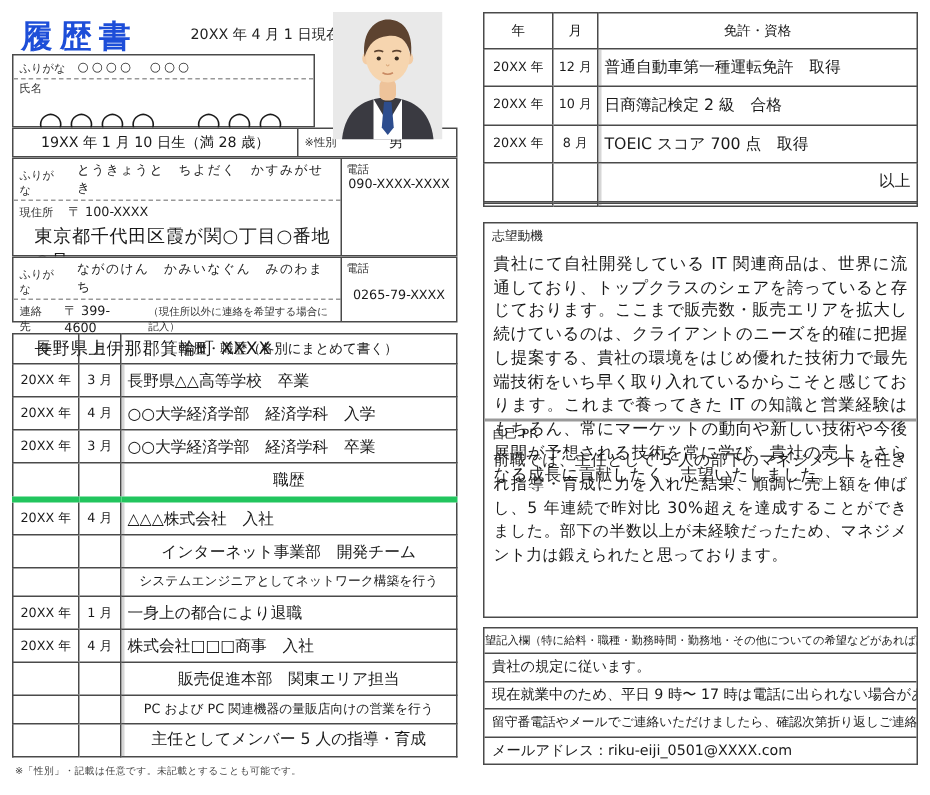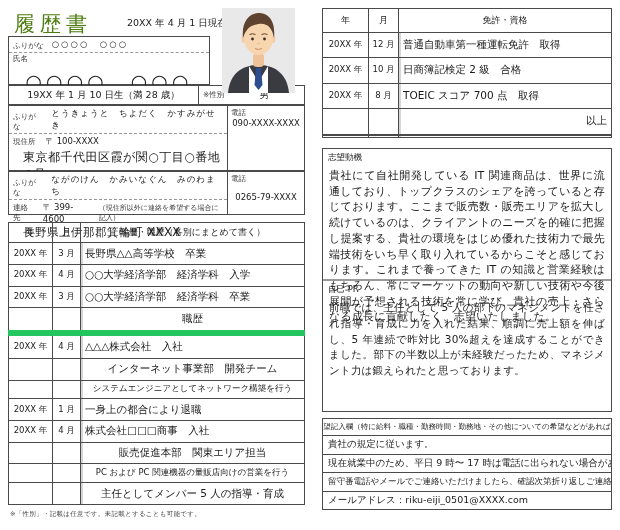--- a/index.html
+++ b/index.html
@@ -3,21 +3,21 @@
 <meta charset="utf-8">
 <style>
   *{margin:0;padding:0;box-sizing:border-box}
   html,body{background:#fff}
   body{width:620px;height:530px;font-family:"DejaVu Sans","Liberation Sans",sans-serif;color:#1a1a1a}
   .page{position:relative;width:620px;height:530px;background:#fff;overflow:hidden}
   .abs{position:absolute}
   .box{position:absolute;border:1px solid #4a4a4a;background:#fff}
 
   
-  .title{font-size:21px;font-weight:normal;letter-spacing:5px;color:#4d7c0f}
+  .title{font-size:21px;font-weight:bold;letter-spacing:5px;color:#1d4ed8}
   .date{font-size:9.5px;color:#222}
 
   
   .furi-row{display:flex;align-items:flex-end;gap:8px;border-bottom:1px dashed #999;padding:2px 4px 1px}
   .lbl{font-size:7.5px;color:#333}
   .furi-val{font-size:8.5px;letter-spacing:2px}
   .name-big{font-size:19px;letter-spacing:4px;text-align:center;margin-top:5px}
 
   
   .birth-left{display:flex;align-items:center;justify-content:center;font-size:9.5px;height:100%}
@@ -38,21 +38,21 @@
   
   table{border-collapse:collapse;width:100%;height:100%;table-layout:fixed}
   th,td{border:1px solid #4a4a4a;font-weight:normal;font-size:10.5px;padding:0 4px;overflow:hidden;white-space:nowrap}
   th{font-size:9px;text-align:center;padding:0}
   td.ym{font-size:8.5px;text-align:center;padding:0}
   td.y{border-right:1px dashed #aaa}
   td.content{border-left:1px solid #4a4a4a;box-shadow:inset 2px 0 0 #d6d6d6}
   td.c{text-align:center}
   td.r{text-align:right}
   td.s{font-size:8.5px}
-  tr.sect td{border-bottom:6px solid #22c55e}
+  tr.sect td{border-bottom:4px solid #22c55e}
   .flexrow{display:flex;justify-content:space-between;align-items:center}
 
   .footnote{font-size:6.5px;color:#444;letter-spacing:.3px}
 
   
   .sect-label{font-size:8.5px;padding:3px 5px 0;color:#222}
   .sect-text{font-size:10.5px;line-height:1.5;padding:4px 6px 0;text-align:justify;letter-spacing:.2px}
   .divider-top{border-top:2px solid #9a9a9a}
 
   

